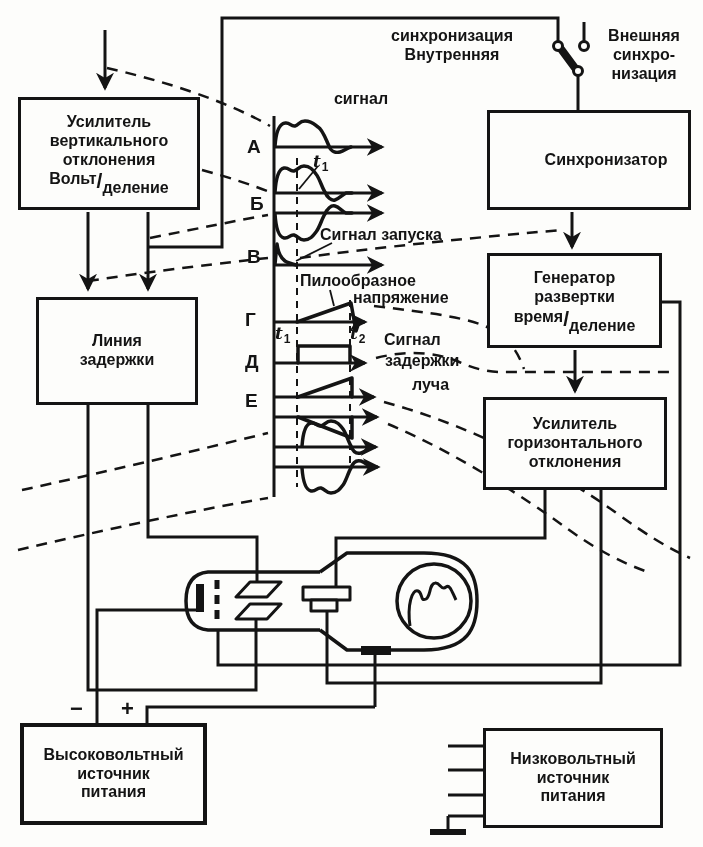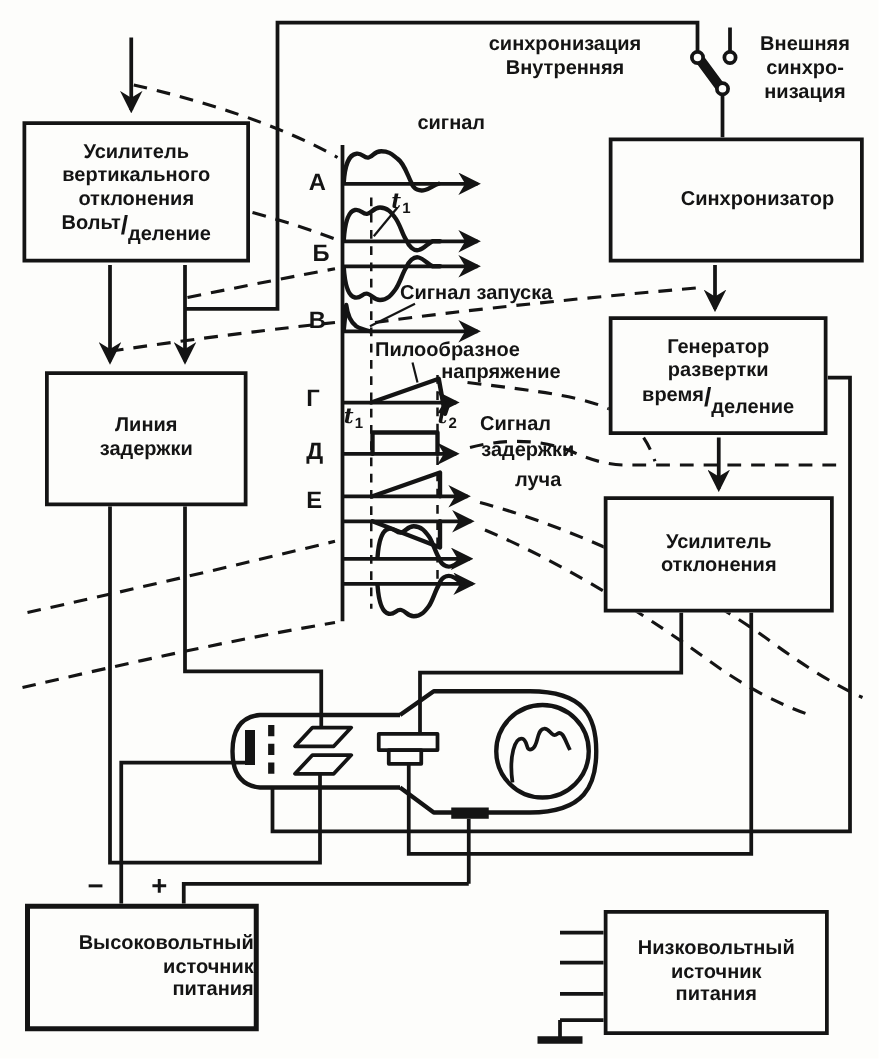--- a/index.html
+++ b/index.html
@@ -163,24 +163,25 @@
 </div>
 
 <div class="blk" style="left:487px;top:253px;width:169px;height:89px;">
   <span>Генератор</span>
   <span>развертки</span>
   <span class="ratio"><span class="num">время</span><span class="slash">/</span><span class="den">деление</span></span>
 </div>
 
 <div class="blk" style="left:483px;top:397px;width:178px;height:87px;">
   <span>Усилитель</span>
+  <span>горизонтального</span>
   <span>отклонения</span>
 </div>
 
-<div class="blk thick" style="left:20px;top:723px;width:179px;height:94px;align-items:flex-end;">
+<div class="blk thick" style="left:20px;top:723px;width:179px;height:94px;">
   <span>Высоковольтный</span>
   <span>источник</span>
   <span>питания</span>
 </div>
 
 <div class="blk" style="left:483px;top:728px;width:174px;height:94px;">
   <span>Низковольтный</span>
   <span>источник</span>
   <span>питания</span>
 </div>

